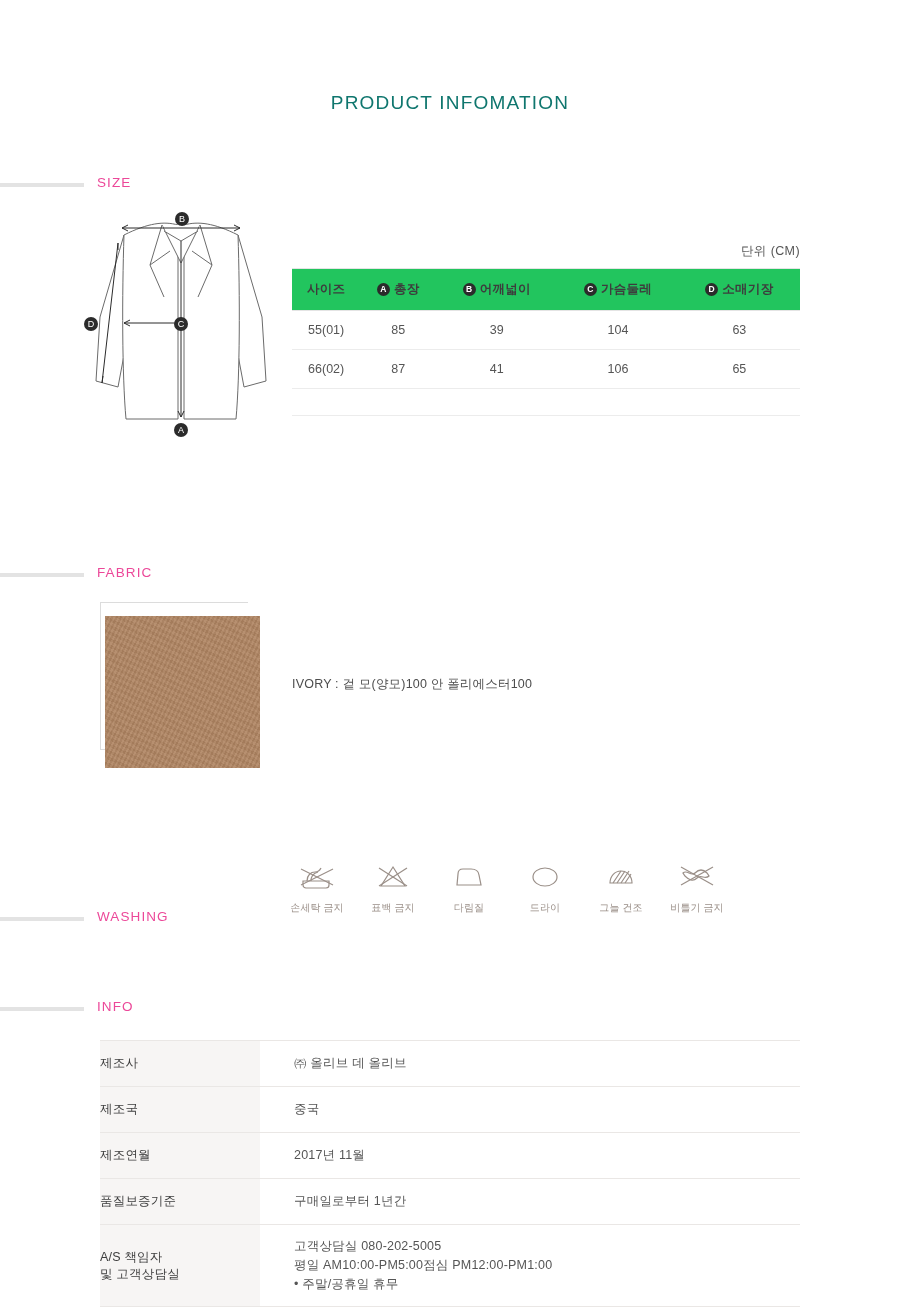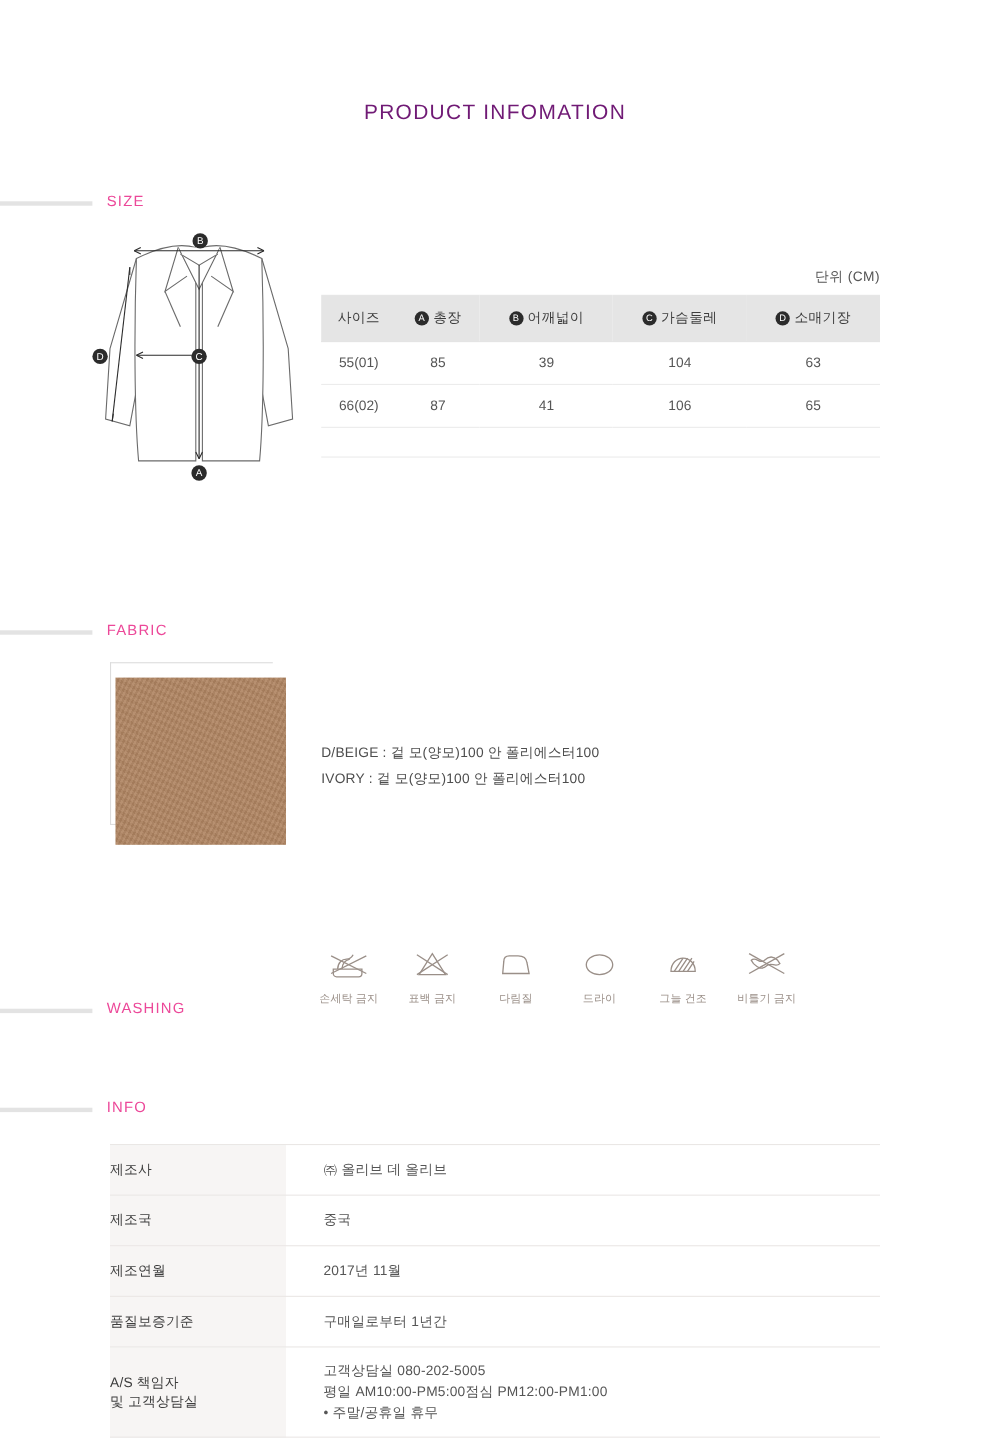--- a/index.html
+++ b/index.html
@@ -13,21 +13,21 @@
     font-family: "Liberation Sans", sans-serif;
     color: #4a4a4a;
     position: relative;
     overflow: hidden;
   }
 
   .page-title {
     text-align: center;
     font-size: 19px;
     letter-spacing: 1.2px;
-    color: #701a75;
+    color: #0f766e;
     font-weight: 400;
     position: absolute;
     top: 92px;
     left: 0;
     width: 100%;
   }
 
   
   .section-head {
     position: absolute;
@@ -88,22 +88,22 @@
 
   table.size-table {
     position: absolute;
     left: 292px;
     top: 268px;
     width: 508px;
     border-collapse: collapse;
     font-size: 12.5px;
   }
   table.size-table thead th {
-    background: #e5e5e5;
-    font-weight: 400;
+    background: #22c55e;
+    font-weight: 700;
     color: #3d3d3d;
     padding: 12px 0;
     text-align: center;
     border-top: 1px solid #e4e4e4;
     border-bottom: 1px solid #e4e4e4;
     letter-spacing: .3px;
   }
   table.size-table tbody td {
     text-align: center;
     padding: 12px 0;
@@ -330,21 +330,20 @@
   <div class="rule"></div>
   <div class="label">FABRIC</div>
 </div>
 
 <div class="swatch-wrap">
   <div class="swatch-outline"></div>
   <div class="swatch-color"></div>
 </div>
 
 <div class="fabric-text">
-  <div>D/BEIGE : 겉 모(양모)100 안 폴리에스터100</div>
   <div>IVORY : 겉 모(양모)100 안 폴리에스터100</div>
 </div>
 
 <div class="section-head" id="washing-head">
   <div class="rule"></div>
   <div class="label">WASHING</div>
 </div>
 
 <div class="washing-icons">
 

